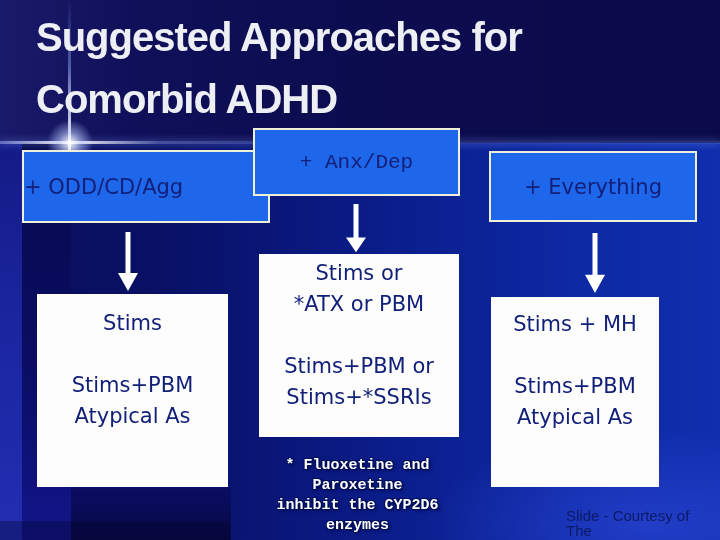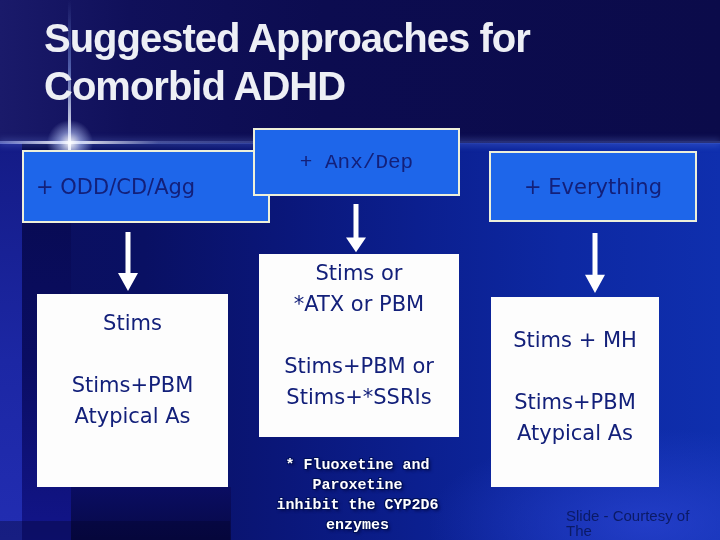--- a/index.html
+++ b/index.html
@@ -26,45 +26,45 @@
   
   .flare-h{left:0;top:141px;width:720px;height:3px;z-index:1;
     background:linear-gradient(90deg,rgba(150,170,250,.55) 0%,rgba(255,255,255,.95) 9.7%,rgba(150,175,250,.40) 22%,rgba(110,140,235,.25) 50%,rgba(120,150,240,.28) 100%);
     box-shadow:0 0 7px 1px rgba(130,160,255,.35);}
   .flare-v{left:68px;top:0;width:3px;height:150px;z-index:1;
     background:linear-gradient(180deg,rgba(120,150,240,0) 0%,rgba(150,180,255,.45) 45%,rgba(255,255,255,.95) 96%);}
   .flare-glow{left:46px;top:119px;width:48px;height:48px;z-index:2;border-radius:50%;
     background:radial-gradient(circle,rgba(255,255,255,.95) 0%,rgba(190,205,255,.55) 32%,rgba(120,150,240,0) 68%);}
   
   .title{
-    left:36px;top:6px;margin:8px;z-index:3;
+    left:36px;top:6px;margin:0;z-index:3;
     font-family:"Liberation Sans",sans-serif;font-weight:bold;
-    font-size:40px;line-height:48px;letter-spacing:-1px;
+    font-size:40px;line-height:62px;letter-spacing:-1px;
     color:var(--c-title,#edeff5);white-space:pre-line;
   }
   .prelines{white-space:pre-line;}
   .hbox{
     z-index:3;box-sizing:border-box;display:flex;align-items:center;justify-content:center;
     background:var(--c-box_blue,#1e66ea);
     border:2px solid var(--c-box_border,#eef0da);
     color:var(--c-text_navy,#13207a);
     font-size:21px;
   }
-  .hbox-l{left:22px;top:150px;width:248px;height:73px;justify-content:flex-start;padding-left:12px;}
+  .hbox-l{left:22px;top:150px;width:248px;height:73px;justify-content:flex-start;}
   .hbox-m{left:253px;top:128px;width:207px;height:68px;font-family:Liberation Mono, monospace;}
   .hbox-r{left:489px;top:151px;width:208px;height:71px;}
   .wbox{
     z-index:3;box-sizing:border-box;text-align:center;
     background:var(--c-white_box,#fdfdfd);
     color:var(--c-text_navy,#13207a);
     font-size:21px;line-height:31px;
   }
   .wbox-l{left:37px;top:294px;width:191px;height:193px;padding-top:14px;}
   .wbox-m{left:259px;top:254px;width:200px;height:183px;padding-top:4px;}
-  .wbox-r{left:491px;top:297px;width:168px;height:190px;padding-top:28px;}
+  .wbox-r{left:491px;top:297px;width:168px;height:190px;padding-top:12px;}
   .arrow{z-index:3;position:absolute;}
   .arrow-l{left:116px;top:232px;width:24px;height:60px;}
   .arrow-m{left:344px;top:204px;width:24px;height:49px;}
   .arrow-r{left:583px;top:233px;width:24px;height:61px;}
   .footnote{
     left:240px;top:456px;width:235px;z-index:3;text-align:center;
     font-family:Liberation Mono, monospace;font-weight:bold;
     font-size:15px;line-height:20px;color:var(--c-footnote_text,#ffffff);
     text-shadow:1px 1px 0 var(--c-footnote_shadow,#001058),
                -1px -1px 0 var(--c-footnote_shadow,#001058),

